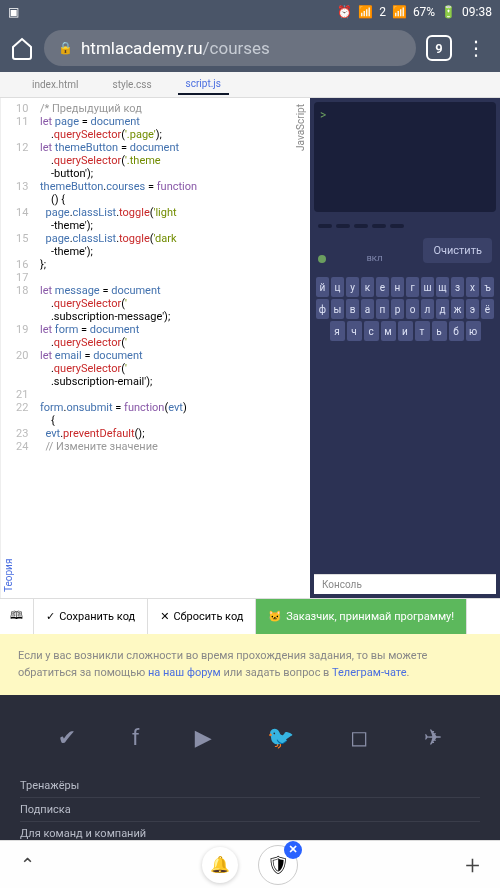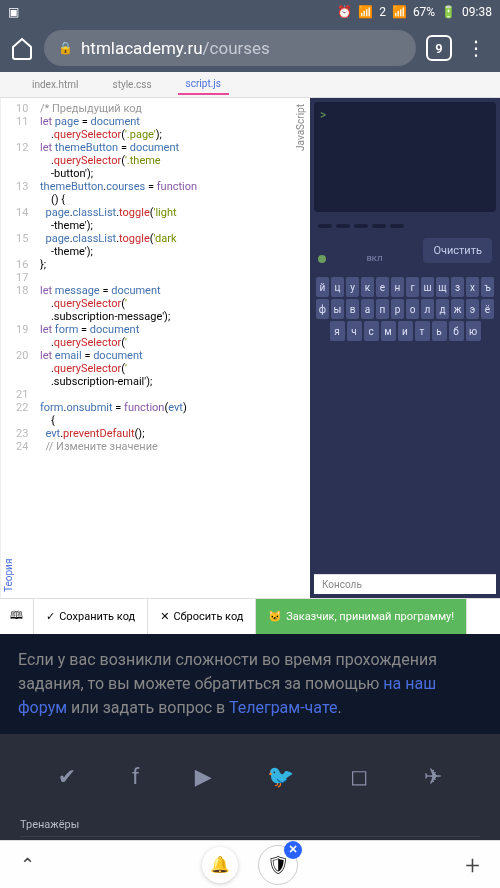--- a/index.html
+++ b/index.html
@@ -9,21 +9,21 @@
 .statusbar .right{display:flex;gap:6px;align-items:center}
 .browserbar{height:48px;background:#4a5568;display:flex;align-items:center;padding:0 10px;gap:10px}
 .home-icon{width:24px;height:24px}
 .urlbar{flex:1;background:#6b7280;border-radius:20px;height:36px;display:flex;align-items:center;padding:0 14px;color:#fff;font-size:17px;overflow:hidden;white-space:nowrap}
 .urlbar .lock{margin-right:8px;font-size:12px}
 .urlbar .domain-pale{color:#c7ccd4}
 .tabcount{width:26px;height:26px;border:2px solid #fff;border-radius:6px;display:flex;align-items:center;justify-content:center;color:#fff;font-size:13px;font-weight:600}
 .menu-dots{color:#fff;font-size:20px;padding:0 4px}
 .tabstrip{height:26px;background:#f5f5f5;border-bottom:1px solid #ddd;display:flex;align-items:center;font-size:10px;color:#888;padding-left:24px;gap:18px;overflow:hidden}
 .tabstrip .tab{padding:4px 8px}
-.tabstrip .tab.active{color:#4a6ee0;border-bottom:2px solid #ec4899}
+.tabstrip .tab.active{color:#4a6ee0;border-bottom:2px solid #0f172a}
 .workspace{display:flex;height:500px;position:relative}
 .sidebar-label{writing-mode:vertical-rl;transform:rotate(180deg);font-size:10px;color:#4a6ee0;padding:6px 2px;border-right:1px solid #eee}
 .sidebar-label2{position:absolute;right:192px;top:0;writing-mode:vertical-rl;transform:rotate(180deg);font-size:10px;color:#888;padding:6px 2px}
 .editor{flex:1;background:#fff;font-family:Menlo,Consolas,monospace;font-size:11px;overflow:hidden;padding:4px 0}
 .line{display:flex}
 .lineno{width:24px;text-align:left;color:#bbb;padding-right:6px;user-select:none;flex-shrink:0}
 .code{white-space:pre-wrap;word-break:break-all;padding-right:4px}
 .c-comment{color:#999}
 .c-kw{color:#8959a8}
 .c-var{color:#4271ae}
@@ -39,21 +39,21 @@
 .clear-btn{background:#3a4168;color:#c5cbe8;border:none;padding:6px 10px;border-radius:4px;font-size:11px}
 .keyboard{background:#2c3254;padding:4px 2px;margin-top:6px}
 .kbrow{display:flex;gap:2px;margin-bottom:2px;justify-content:center}
 .key{background:#4a5280;color:#dde2f5;width:15px;height:20px;display:flex;align-items:center;justify-content:center;font-size:10px;border-radius:2px}
 .preview-space{flex:1;background:#2c3254}
 .console-label{background:#fff;border-top:1px solid #ddd;font-size:10px;color:#888;padding:4px 8px}
 .actionbar{height:36px;display:flex;border-top:1px solid #ddd}
 .actionbar .ab{flex:0 0 auto;display:flex;align-items:center;justify-content:center;gap:4px;font-size:11px;border-right:1px solid #ddd;padding:0 12px}
 .ab.icon-only{padding:0 10px}
 .ab-submit{flex:1;background:#5cb85c;color:#fff}
-.help-text{padding:14px 18px;font-size:16px;color:#888;line-height:1.5;background:#0f172a}
+.help-text{padding:14px 18px;font-size:11px;color:#888;line-height:1.5;background:#fef9c3}
 .help-text a{color:#4a6ee0;text-decoration:none}
 .footer{background:#2a2d3a;color:#fff;padding:20px 0 0}
 .social{display:flex;justify-content:space-around;padding:10px 30px 24px;color:#8a8fa8;font-size:22px}
 .footer-section{padding:0 20px 16px}
 .footer-section h4{font-size:13px;margin-bottom:10px;font-weight:600}
 .footer-section .link{font-size:11px;color:#b8bcc8;padding:5px 0;border-bottom:1px solid #3a3d4a;display:block}
 .bottombar{position:absolute;bottom:0;left:0;right:0;height:48px;background:#fefefe;border-top:1px solid #ddd;display:flex;align-items:center;justify-content:space-between;padding:0 20px}
 .bottombar .chev{font-size:18px;color:#444}
 .bottombar .center{display:flex;gap:20px;align-items:center}
 .bottombar .bell{width:36px;height:36px;background:#fff;border-radius:50%;box-shadow:0 1px 4px rgba(0,0,0,.2);display:flex;align-items:center;justify-content:center}

